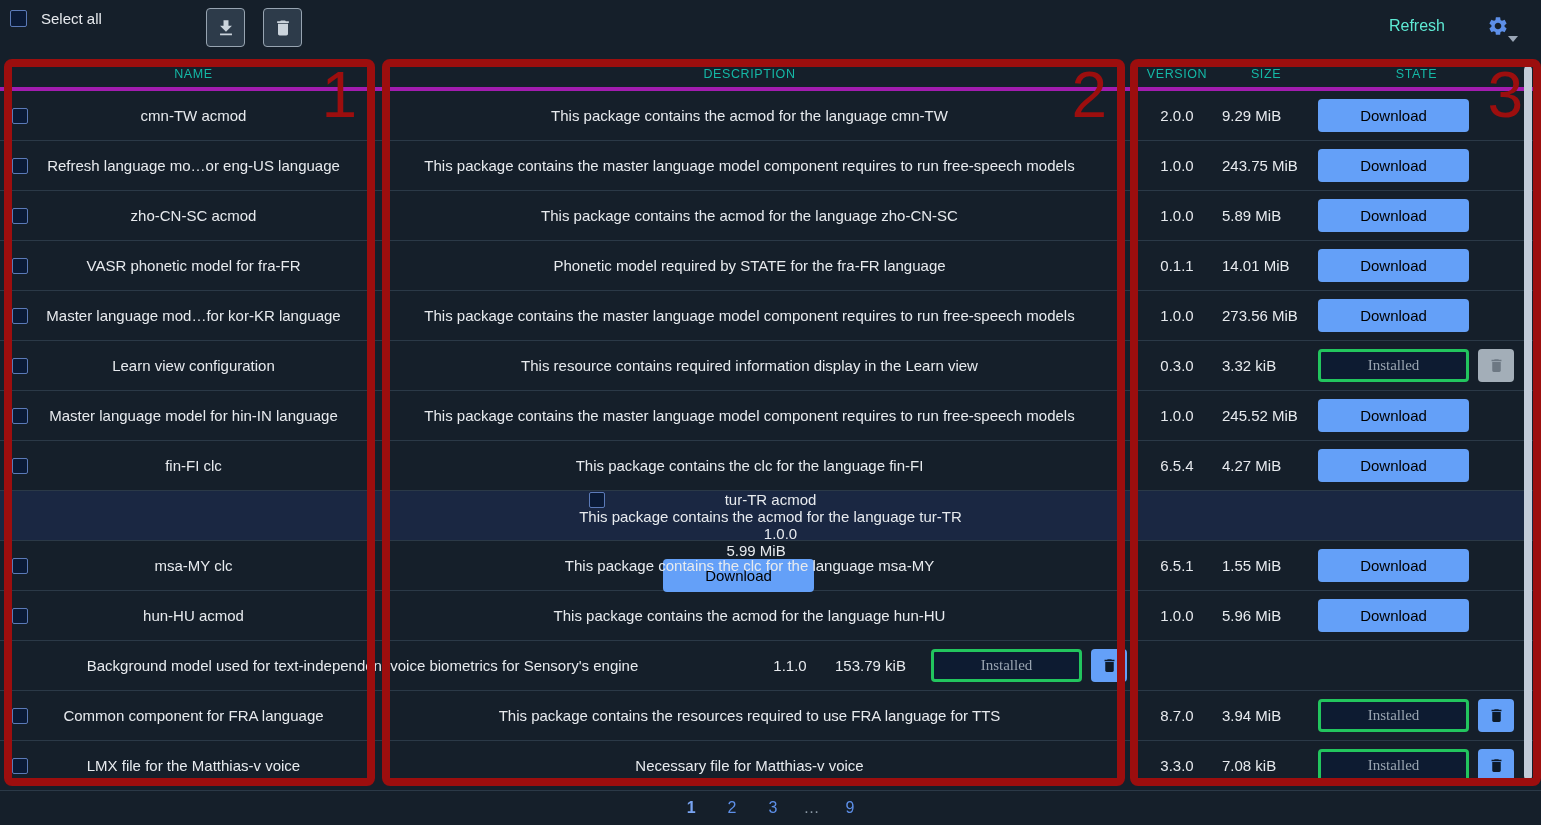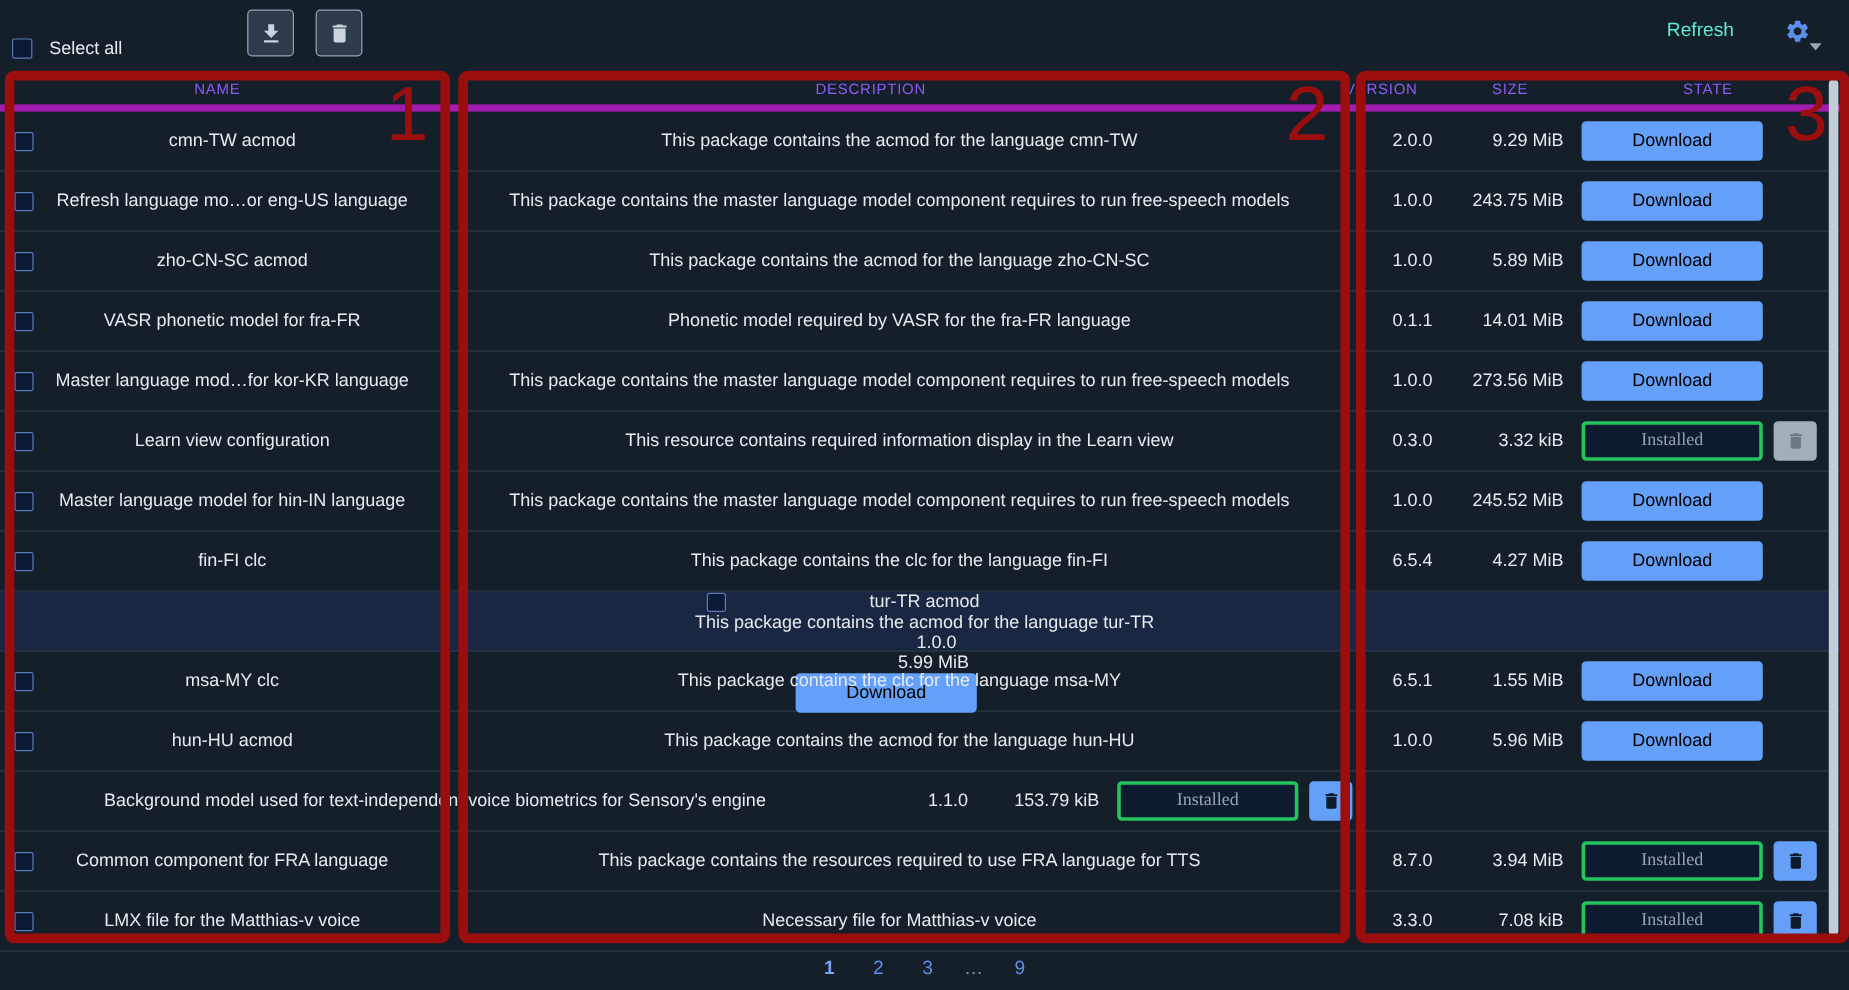--- a/index.html
+++ b/index.html
@@ -1,51 +1,51 @@
 <!DOCTYPE html>
 <html><head>
 <meta charset="utf-8">
 <style>
   html,body{margin:0;padding:0;background:#151f2a;}
   body{width:1541px;height:825px;position:relative;overflow:hidden;
        font-family:"Liberation Sans","DejaVu Sans",sans-serif;color:#e7eaee;}
 
   
   .toolbar{position:absolute;top:0;left:0;width:1541px;height:55px;}
-  .select-all{position:absolute;left:10px;top:32px;display:flex;align-items:center;gap:14px;
+  .select-all{position:absolute;left:10px;top:10px;display:flex;align-items:center;gap:14px;
               font-size:15px;color:#e7eaee;cursor:default;}
   .checkbox{width:17px;height:17px;border:1.5px solid #5b7ab8;border-radius:2px;
             background:#0a1a36;display:inline-block;box-sizing:border-box;flex:none;}
   .icon-btn{position:absolute;top:8px;width:39px;height:39px;background:#2d3b4a;
             border:1px solid #97a4b1;border-radius:4px;display:flex;align-items:center;
             justify-content:center;padding:0;cursor:pointer;}
   .icon-btn svg{fill:#cbd4dc;}
   .btn-dl{left:206px;}
   .btn-del{left:263px;}
   .refresh{position:absolute;right:96px;top:17px;color:#5eead4;font-size:16px;
            text-decoration:none;cursor:pointer;text-align:center;}
   .gear-wrap{position:absolute;right:24px;top:15px;width:30px;height:28px;cursor:pointer;}
   .gear-wrap svg{fill:#5d8fe8;}
   .chev{position:absolute;right:-1px;bottom:1px;width:0;height:0;
         border-left:5px solid transparent;border-right:5px solid transparent;
         border-top:6px solid #9aa6b6;}
 
   
   .table{position:absolute;top:60px;left:0;width:1541px;}
-  .thead{display:flex;height:27px;align-items:center;border-bottom:6px solid #a21caf;
-         color:#8b5cf6;font-size:12.5px;letter-spacing:.6px;gap:24px;}
+  .thead{display:flex;height:27px;align-items:center;border-bottom:4px solid #a21caf;
+         color:#14b8a6;font-size:12.5px;letter-spacing:.6px;}
   .trow{display:flex;height:49px;align-items:center;border-bottom:1px solid #2b3947;
         font-size:15px;}
   .trow.highlight{background:#1a2742;flex-direction:column;}
   .cell{box-sizing:border-box;}
   .c-name{width:387px;position:relative;text-align:center;}
   .row-cb{position:absolute;left:12px;top:50%;transform:translateY(-50%);width:16px;height:16px;}
   .c-desc{width:725px;text-align:center;}
   .c-ver{width:110px;padding-left:20px;text-align:center;}
-  .c-size{width:88px;padding-right:7px;text-align:right;}
+  .c-size{width:88px;padding-right:7px;}
   .c-state{width:231px;display:flex;align-items:center;padding-left:8px;}
   .thead .c-state{justify-content:center;padding-right:18px;padding-left:0;}
 
   .dl-btn{width:151px;height:33px;background:#64a0f8;border:none;border-radius:4px;
           color:#000000;font-size:15px;font-weight:500;cursor:pointer;
           font-family:"Liberation Sans","DejaVu Sans",sans-serif;}
   .inst-btn{width:151px;height:33px;background:#0d1b31;border:3px solid #22c55e;
             border-radius:4px;color:#99a4b0;font-size:15px;box-sizing:border-box;
             font-family:Liberation Serif, serif;}
   .trash-btn{width:36px;height:33px;margin-left:9px;background:#64a0f8;border:none;
@@ -158,21 +158,21 @@
     <div class="cell c-state">
       <button class="dl-btn">Download</button>
 
     </div>
   </div>
       <div class="trow">
     <div class="cell c-name">
       <span class="checkbox row-cb"></span>
       <span class="name-text">VASR phonetic model for fra-FR</span>
     </div>
-    <div class="cell c-desc">Phonetic model required by VASR for the fra-FR language</div>
+    <div class="cell c-desc">Phonetic model required by STATE for the fra-FR language</div>
     <div class="cell c-ver">0.1.1</div>
     <div class="cell c-size">14.01 MiB</div>
     <div class="cell c-state">
       <button class="dl-btn">Download</button>
 
     </div>
   </div>
       <div class="trow">
     <div class="cell c-name">
       <span class="checkbox row-cb"></span>

